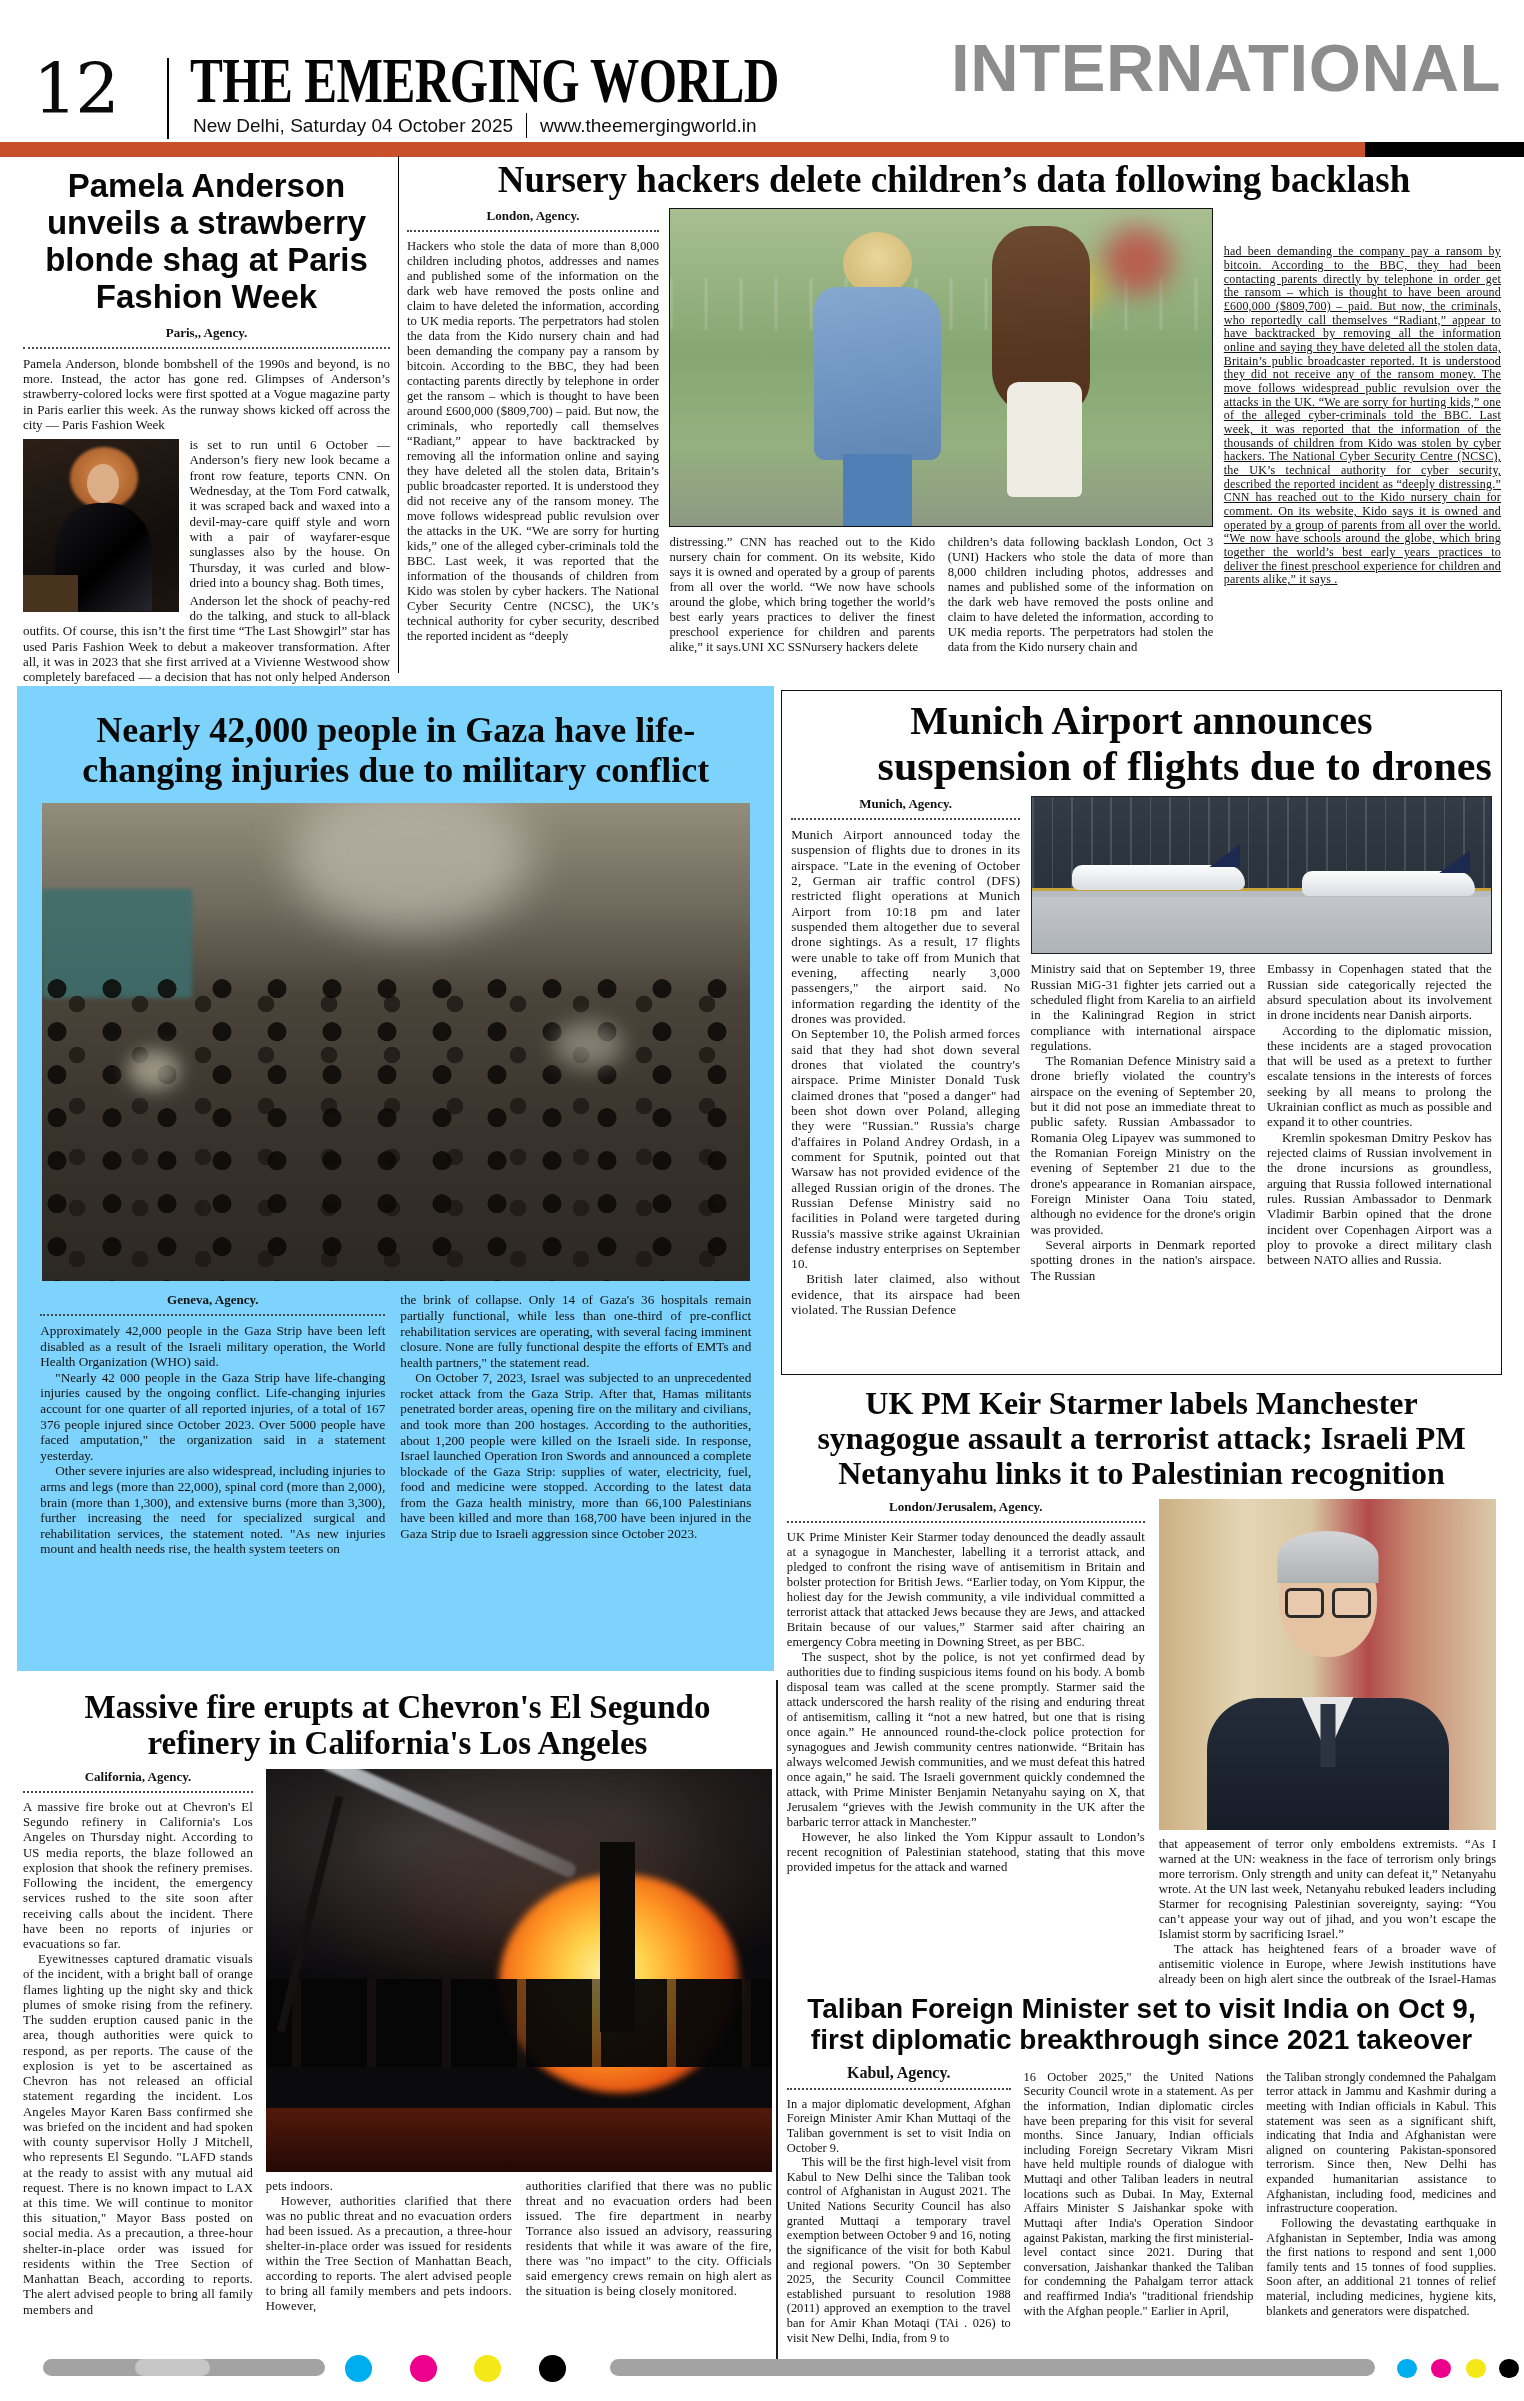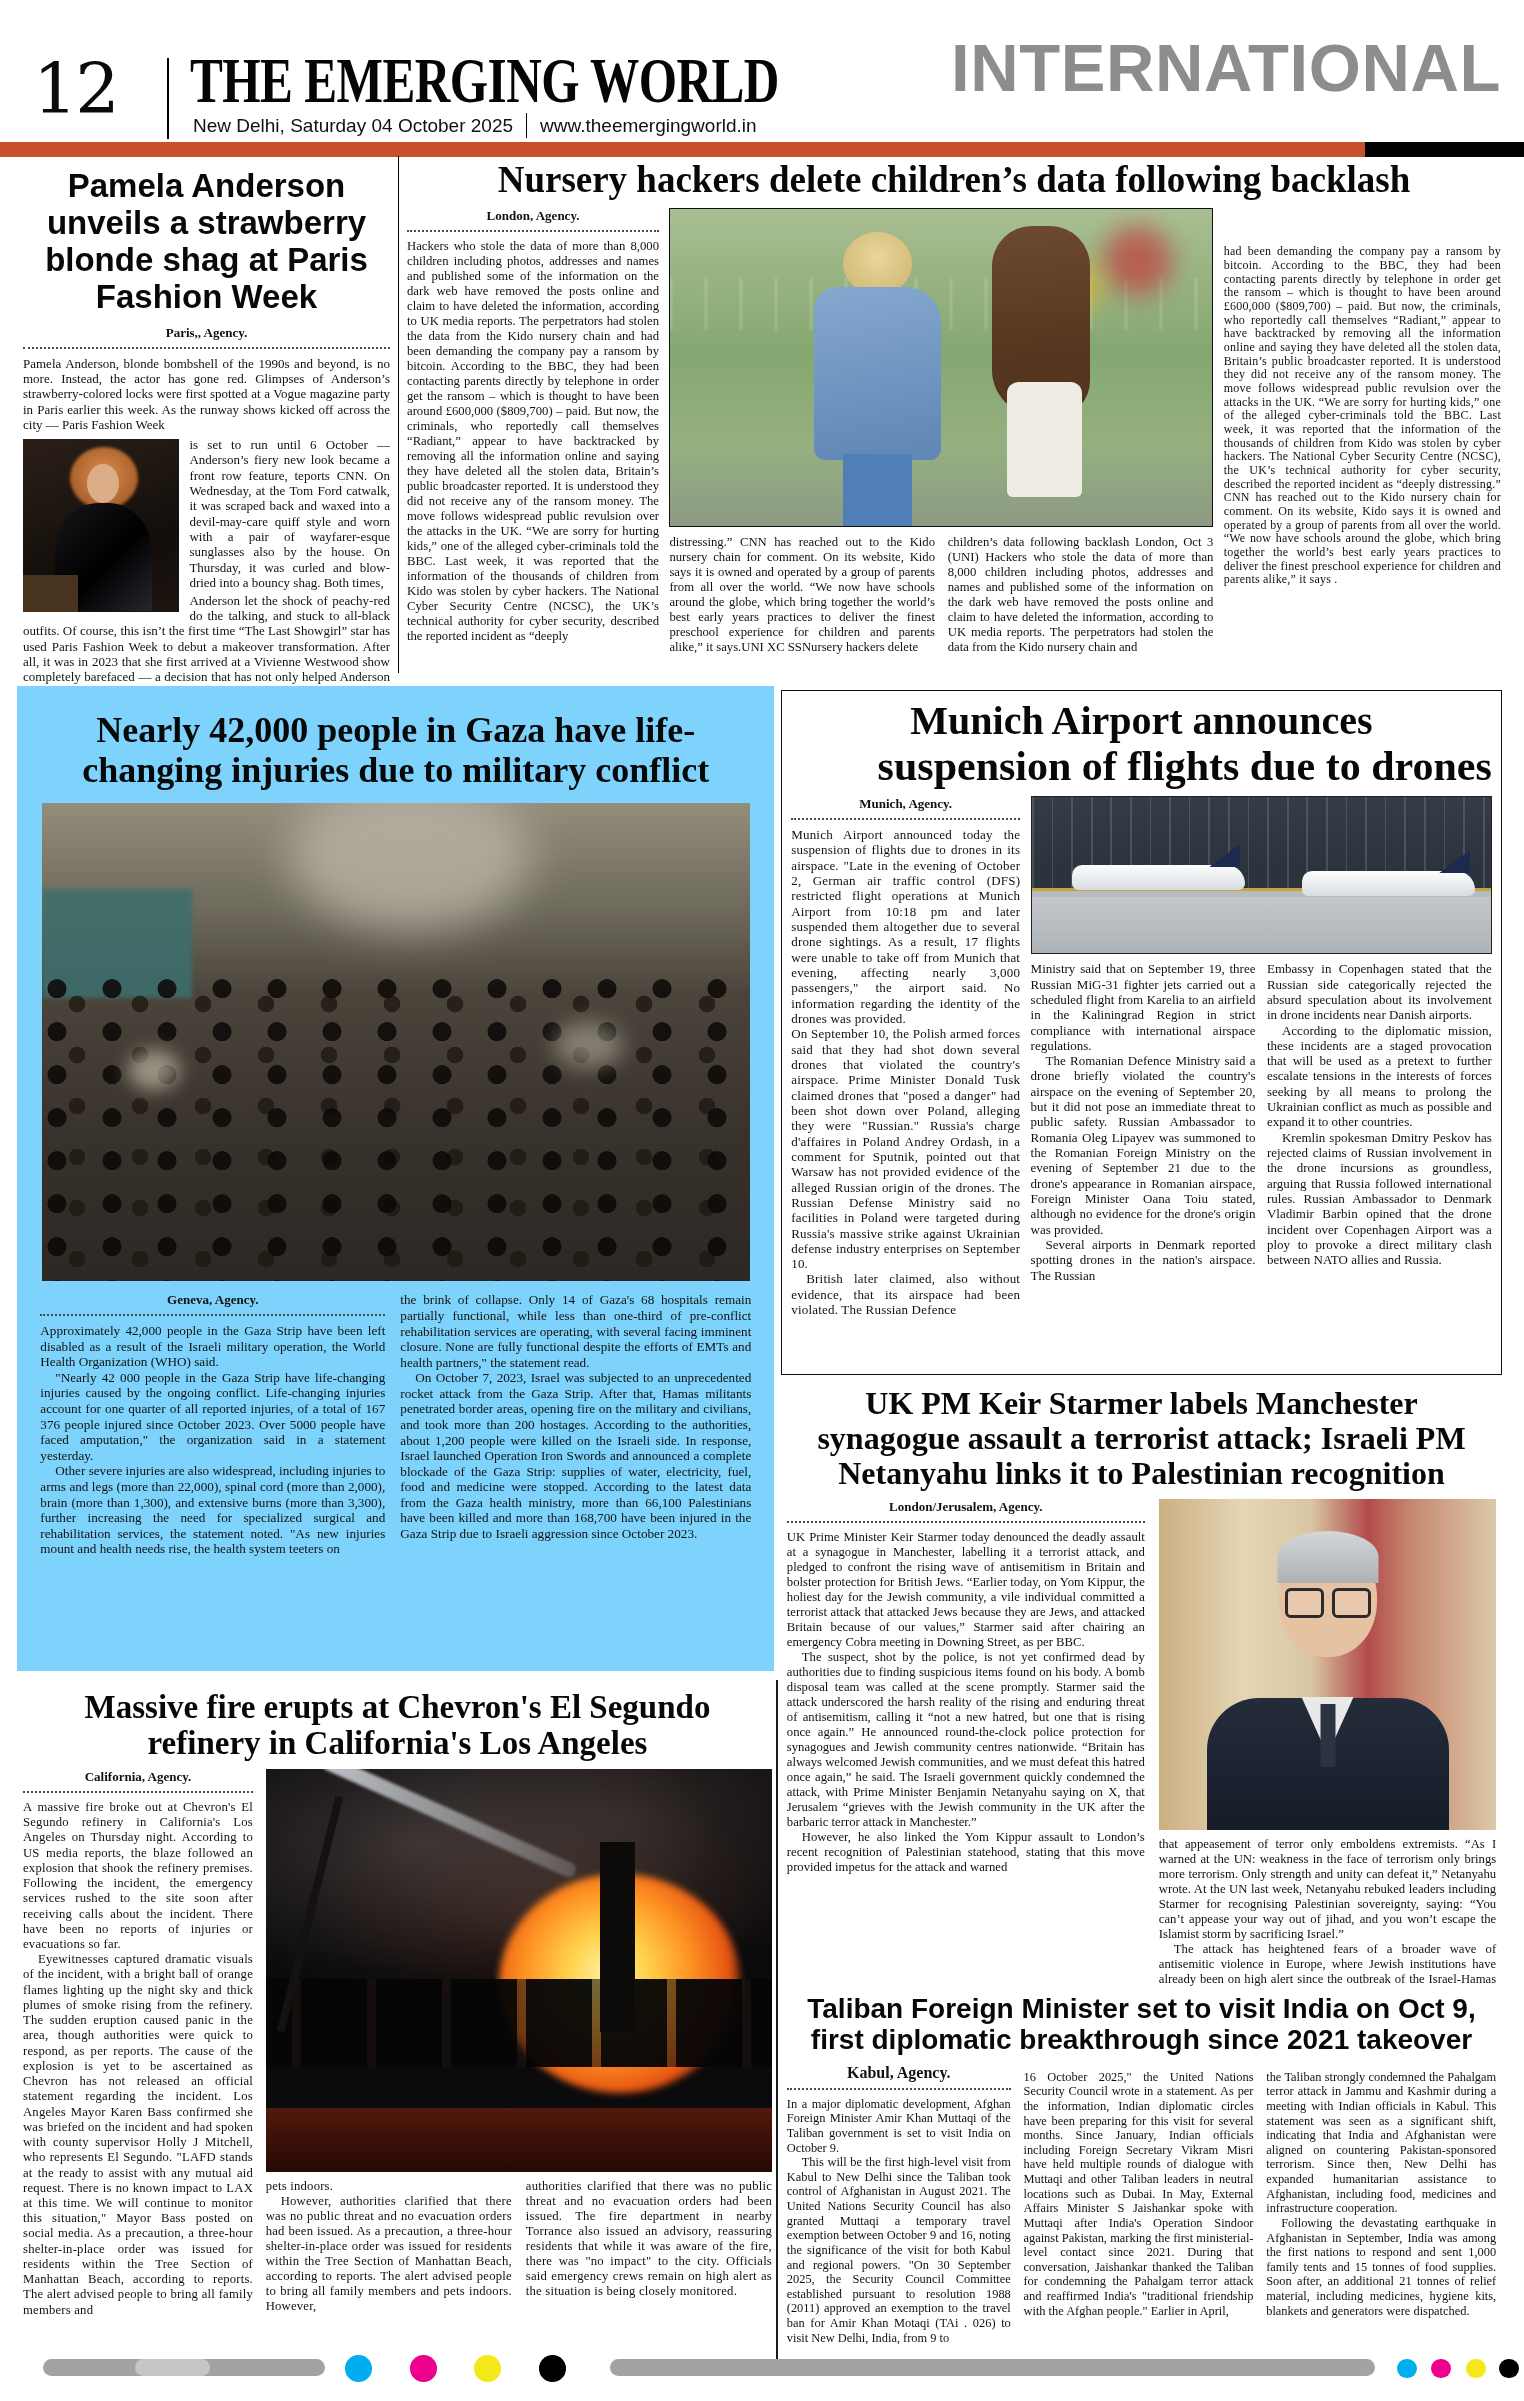--- a/index.html
+++ b/index.html
@@ -177,21 +177,21 @@
           <div class="kid1-body"></div>
           <div class="kid1-legs"></div>
           <div class="kid2-hair"></div>
           <div class="kid2-body"></div>
         </div>
         <div class="row" style="gap:12.7px;margin-top:8px;">
           <p class="bt" style="flex:1;font-size:12.7px;">distressing.” CNN has reached out to the Kido nursery chain for comment. On its website, Kido says it is owned and operated by a group of parents from all over the world. “We now have schools around the globe, which bring together the world’s best early years practices to deliver the finest preschool experience for children and parents alike,” it says.UNI XC SSNursery hackers delete</p>
           <p class="bt" style="flex:1;font-size:12.7px;">children’s data following backlash London, Oct 3 (UNI) Hackers who stole the data of more than 8,000 children including photos, addresses and names and published some of the information on the dark web have removed the posts online and claim to have deleted the information, according to UK media reports. The perpetrators had stolen the data from the Kido nursery chain and</p>
         </div>
       </div>
-      <div style="flex:1;padding-top:37px;">
+      <div style="flex:1;padding-top:37px;text-decoration:underline;">
         <p class="bt sp" style="font-size:12px;line-height:1.14;">had been demanding the company pay a ransom by bitcoin. According to the BBC, they had been contacting parents directly by telephone in order get the ransom – which is thought to have been around £600,000 ($809,700) – paid. But now, the criminals, who reportedly call themselves “Radiant,” appear to have backtracked by removing all the information online and saying they have deleted all the stolen data, Britain’s public broadcaster reported. It is understood they did not receive any of the ransom money. The move follows widespread public revulsion over the attacks in the UK. “We are sorry for hurting kids,” one of the alleged cyber-criminals told the BBC. Last week, it was reported that the information of the thousands of children from Kido was stolen by cyber hackers. The National Cyber Security Centre (NCSC), the UK’s technical authority for cyber security, described the reported incident as “deeply distressing.” CNN has reached out to the Kido nursery chain for comment. On its website, Kido says it is owned and operated by a group of parents from all over the world. “We now have schools around the globe, which bring together the world’s best early years practices to deliver the finest preschool experience for children and parents alike,” it says .</p>
       </div>
     </div>
   </section>
 
   <section class="article" style="left:17.3px;top:686px;width:757px;height:985px;background:#7dd3fc;padding:25px 23px;box-sizing:border-box;">
     <div class="hl-serif" style="font-size:36px;">Nearly 42,000 people in Gaza have life-</div>
     <div class="hl-serif" style="font-size:36px;">changing injuries due to military conflict</div>
     <div class="photo ph-gaza">
       <div class="gz-tarp"></div>
@@ -202,21 +202,21 @@
     </div>
     <div class="row" style="gap:15px;margin-top:11.5px;">
       <div style="width:345px;flex:none;">
         <div class="dateline">Geneva, Agency.</div>
         <div class="dotted"></div>
         <p class="bt" style="font-size:13.2px;">Approximately 42,000 people in the Gaza Strip have been left disabled as a result of the Israeli military operation, the World Health Organization (WHO) said.</p>
         <p class="bt ind" style="font-size:13.2px;">"Nearly 42 000 people in the Gaza Strip have life-changing injuries caused by the ongoing conflict. Life-changing injuries account for one quarter of all reported injuries, of a total of 167 376 people injured since October 2023. Over 5000 people have faced amputation," the organization said in a statement yesterday.</p>
         <p class="bt ind" style="font-size:13.2px;">Other severe injuries are also widespread, including injuries to arms and legs (more than 22,000), spinal cord (more than 2,000), brain (more than 1,300), and extensive burns (more than 3,300), further increasing the need for specialized surgical and rehabilitation services, the statement noted. "As new injuries mount and health needs rise, the health system teeters on</p>
       </div>
       <div style="flex:1;">
-        <p class="bt" style="font-size:13.2px;">the brink of collapse. Only 14 of Gaza's 68 hospitals remain partially functional, while less than one-third of pre-conflict rehabilitation services are operating, with several facing imminent closure. None are fully functional despite the efforts of EMTs and health partners," the statement read.</p>
+        <p class="bt" style="font-size:13.2px;">the brink of collapse. Only 14 of Gaza's 36 hospitals remain partially functional, while less than one-third of pre-conflict rehabilitation services are operating, with several facing imminent closure. None are fully functional despite the efforts of EMTs and health partners," the statement read.</p>
         <p class="bt ind" style="font-size:13.2px;">On October 7, 2023, Israel was subjected to an unprecedented rocket attack from the Gaza Strip. After that, Hamas militants penetrated border areas, opening fire on the military and civilians, and took more than 200 hostages. According to the authorities, about 1,200 people were killed on the Israeli side. In response, Israel launched Operation Iron Swords and announced a complete blockade of the Gaza Strip: supplies of water, electricity, fuel, food and medicine were stopped. According to the latest data from the Gaza health ministry, more than 66,100 Palestinians have been killed and more than 168,700 have been injured in the Gaza Strip due to Israeli aggression since October 2023.</p>
       </div>
     </div>
   </section>
 
   <section class="article" style="left:781px;top:690px;width:721px;height:685px;border:1.2px solid #111;padding:8px 9.2px;box-sizing:border-box;">
     <div class="hl-serif" style="font-size:40px;">Munich Airport announces</div>
     <div class="hl-serif" style="font-size:42px;text-align:right;">suspension of flights due to drones</div>
     <div class="row" style="gap:10.4px;margin-top:7px;">
       <div style="width:229px;flex:none;">

